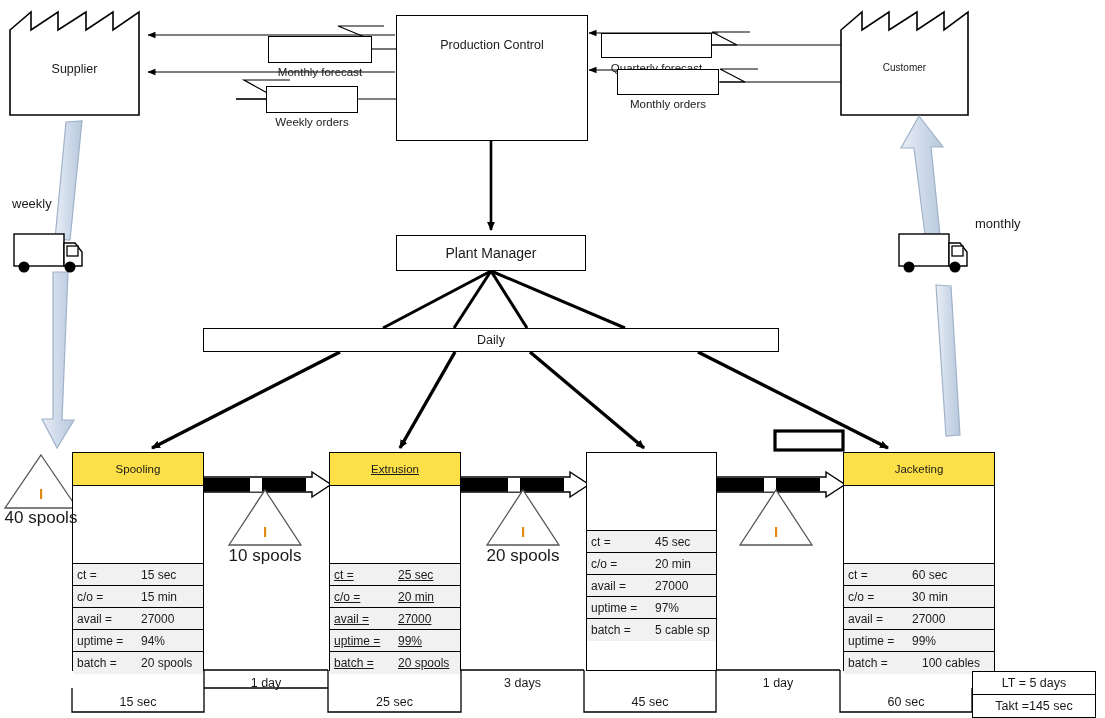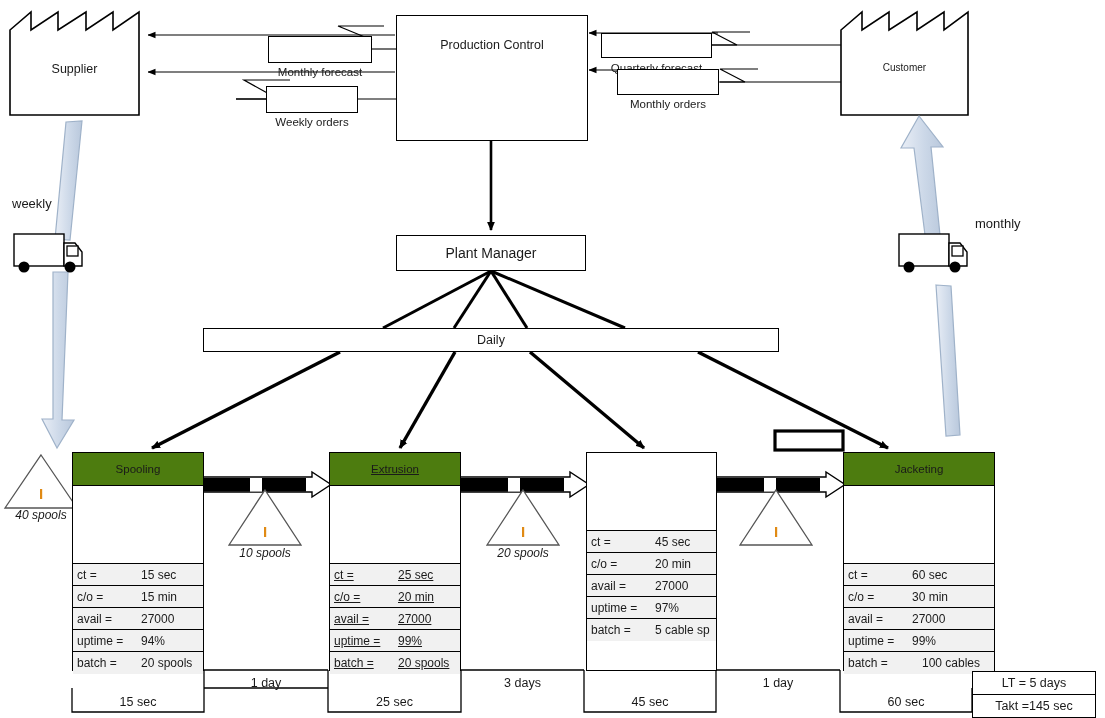--- a/index.html
+++ b/index.html
@@ -8,37 +8,37 @@
        color:#1a1a1a;overflow:hidden;}
   #canvas{position:absolute;left:0;top:0;width:1105px;height:718px;}
   svg.layer{position:absolute;left:0;top:0;width:1105px;height:718px;pointer-events:none;}
   .abs{position:absolute;}
   
   .plainbox{border:1px solid #000;background:#fff;box-sizing:border-box;
             display:flex;align-items:center;justify-content:center;}
   .infolabel{font-size:11.5px;white-space:nowrap;margin-top:44px;}
   
   .proc{position:absolute;border:1px solid #000;background:#fff;box-sizing:border-box;}
-  .proc .hdr{height:32px;background:#4d7c0f;border-bottom:1px solid #000;
+  .proc .hdr{height:32px;background:#fde047;border-bottom:1px solid #000;
              display:flex;align-items:center;justify-content:center;
              font-size:11.5px;}
   .proc .body{position:relative;box-sizing:border-box;}
   .proc .rows{border-top:1px solid #000;}
   .proc .row{height:22px;border-bottom:1px solid #000;background:#f1f1f1;
              display:flex;align-items:center;font-size:12px;box-sizing:border-box;
              padding-left:4px;}
   .proc .row:last-child{border-bottom:none;}
   .proc .row .k{width:64px;white-space:nowrap;}
   .proc .row .v{white-space:nowrap;}
   
   .inv{position:absolute;width:84px;text-align:center;}
   .inv .tri{position:relative;width:84px;height:52px;}
   .inv .tri .glyph{position:absolute;left:0;right:0;bottom:6px;text-align:center;
                    font-size:15px;font-weight:bold;color:#e08a14;line-height:1;}
-  .inv .cap{font-size:12px;margin-top:1px;white-space:nowrap;font-style:italic;}
+  .inv .cap{font-size:17px;margin-top:1px;white-space:nowrap;}
   
   .tl-lab{position:absolute;font-size:12.5px;text-align:center;white-space:nowrap;}
   .sumbox{position:absolute;border:1px solid #000;box-sizing:border-box;background:#fff;
           display:flex;align-items:center;justify-content:center;font-size:12.5px;}
   .shipnote{position:absolute;font-size:13px;}
   .fifo-lab{position:absolute;font-size:10.5px;}
 </style>
 </head>
 <body>
 

